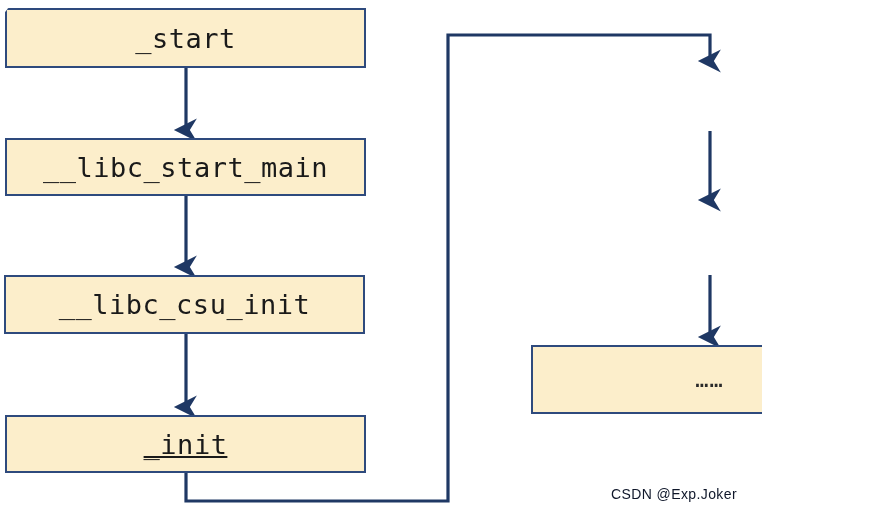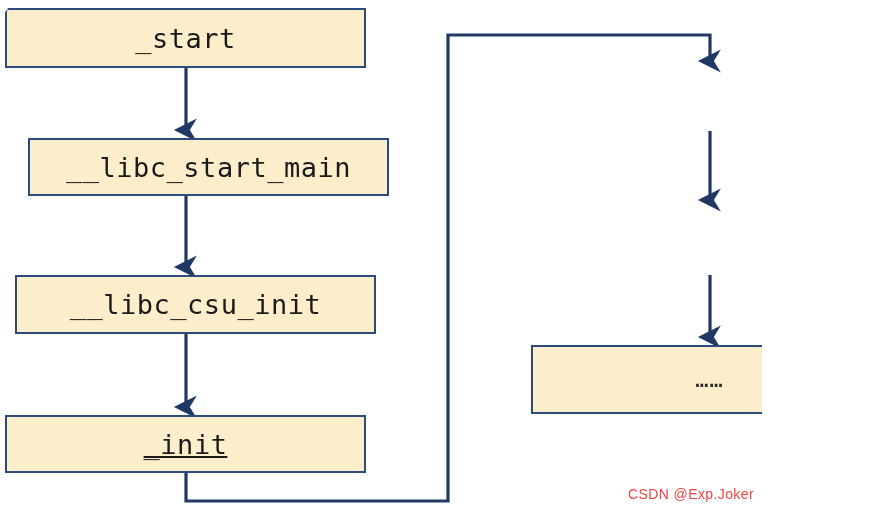--- a/index.html
+++ b/index.html
@@ -43,23 +43,23 @@
   svg.edges {
     position: absolute;
     left: 0;
     top: 0;
     width: 895px;
     height: 512px;
     pointer-events: none;
   }
   .watermark {
     position: absolute;
-    right: 8px;
+    right: 25px;
     bottom: 10px;
-    color: #ef4444;
+    color: #0f172a;
     font-family: "Liberation Sans", sans-serif;
     font-size: 14px;
     letter-spacing: 0.4px;
     user-select: none;
   }
 </style>
 </head>
 <body>
 
 <div id="canvas">
@@ -83,25 +83,25 @@
       <line x1="710" y1="131" x2="710" y2="200" marker-end="url(#arrowhead)"></line>
 
       <line x1="710" y1="275" x2="710" y2="337" marker-end="url(#arrowhead)"></line>
     </g>
   </svg>
 
   <div class="node" style="left:5px; top:8px; width:361px; height:60px;">
     <span>_start</span>
   </div>
 
-  <div class="node" style="left:5px; top:138px; width:361px; height:58px;margin-left:23px;">
+  <div class="node" style="left:5px; top:138px; width:361px; height:58px;">
     <span>__libc_start_main</span>
   </div>
 
-  <div class="node" style="left:15px; top:275px; width:361px; height:59px;align-items:center;">
+  <div class="node" style="left:4px; top:275px; width:361px; height:59px;align-items:center;">
     <span>__libc_csu_init</span>
   </div>
 
   <div class="node" style="left:5px; top:415px; width:361px; height:58px;text-decoration:underline;">
     <span>_init</span>
   </div>
 
 
 
   <div class="node dots" style="left:531px; top:345px; width:357px; height:69px;">

